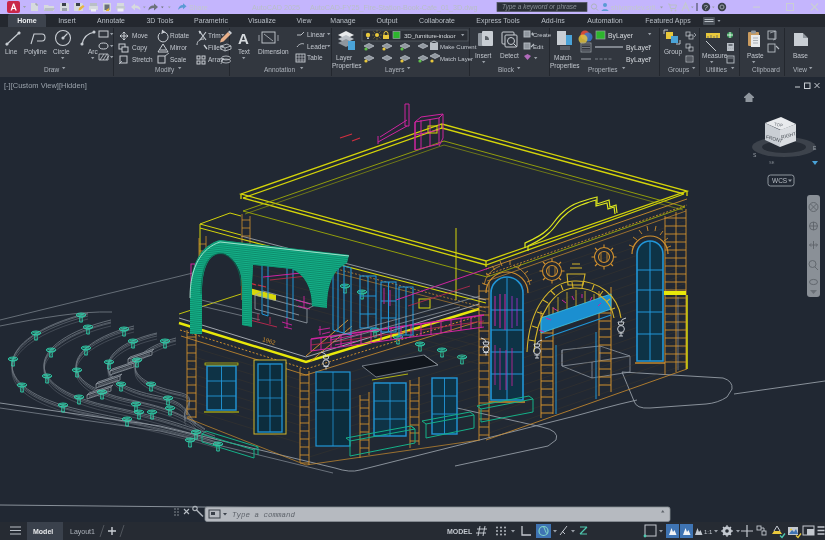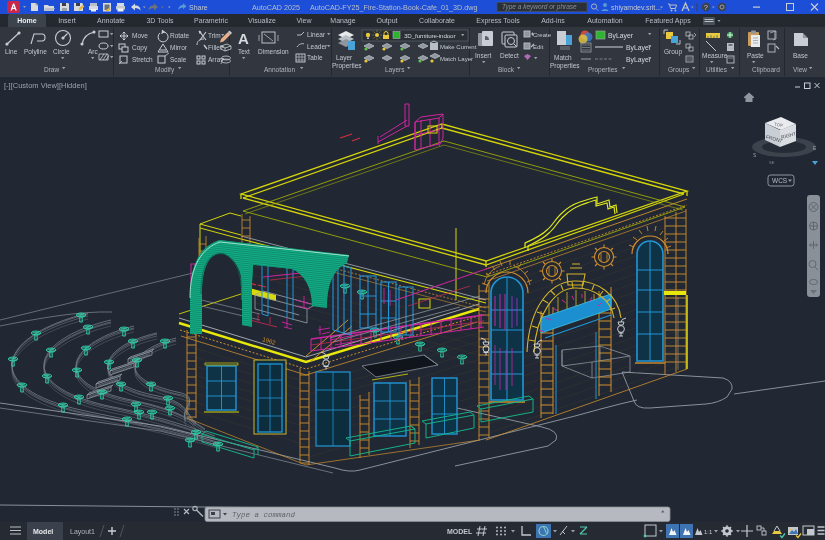--- a/index.html
+++ b/index.html
@@ -1,16 +1,16 @@
 <!DOCTYPE html>
 <html><head><meta charset="utf-8"><style>
 *{margin:0;padding:0;box-sizing:border-box;}
 html,body{width:825px;height:540px;overflow:hidden;background:#212833;font-family:"Liberation Sans",sans-serif;}
 .abs{position:absolute;}
-#titlebar{position:absolute;left:0;top:0;width:825px;height:14px;background:#1d4ed8;}
+#titlebar{position:absolute;left:0;top:0;width:825px;height:14px;background:#c4b5fd;}
 #tabrow{position:absolute;left:0;top:14px;width:825px;height:13px;background:#24282f;}
 #ribbon{position:absolute;left:0;top:27px;width:825px;height:50px;background:#32373f;}
 #statusbar{position:absolute;left:0;top:522px;width:825px;height:18px;background:#262b33;}
 .tab{position:absolute;top:0;height:13px;line-height:13px;font-size:7px;color:#b9bfc7;text-align:center;}
 .tab.active{background:#3d434d;color:#eceef0;font-weight:bold;border-radius:2px 2px 0 0;}
 </style></head>
 <body>
 <svg class="abs" style="left:0;top:0;z-index:1" width="825" height="540" viewBox="0 0 825 540" fill="none">
 
 <g id="ground">

